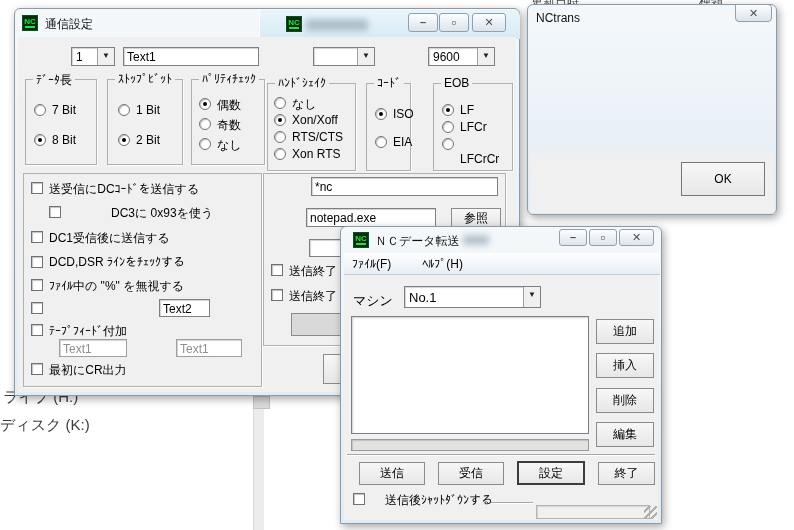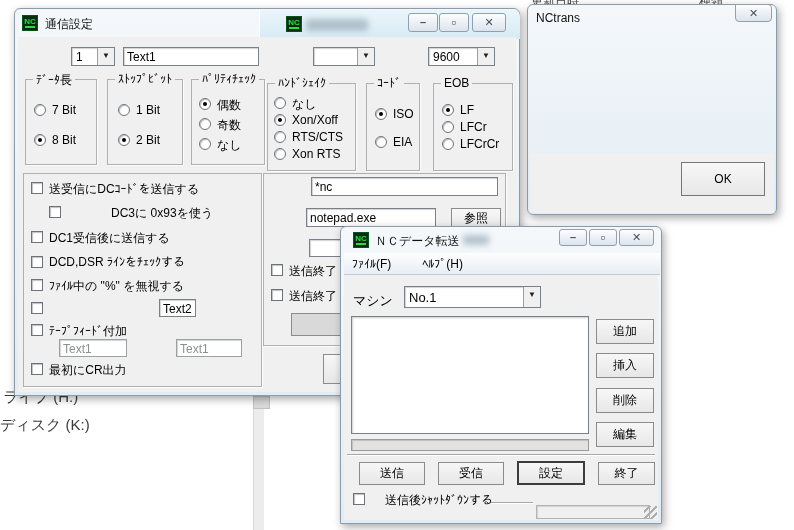--- a/index.html
+++ b/index.html
@@ -140,51 +140,51 @@
       <span class="radio" style="left:6px; top:13px;"></span>
       <span class="olabel" style="left:24px; top:12px;">なし</span>
       <span class="radio on" style="left:6px; top:30px;"></span>
       <span class="olabel" style="left:24px; top:29px;">Xon/Xoff</span>
       <span class="radio" style="left:6px; top:47px;"></span>
       <span class="olabel" style="left:24px; top:46px;">RTS/CTS</span>
       <span class="radio" style="left:6px; top:64px;"></span>
       <span class="olabel" style="left:24px; top:63px;">Xon RTS</span>
     </div>
 
-    <div class="grp" style="left:348px; top:46px; width:54px; height:88px;">
+    <div class="grp" style="left:348px; top:46px; width:45px; height:88px;">
       <span class="grp-label">ｺｰﾄﾞ</span>
       <span class="radio on" style="left:8px; top:24px;"></span>
       <span class="olabel" style="left:26px; top:23px;">ISO</span>
       <span class="radio" style="left:8px; top:52px;"></span>
       <span class="olabel" style="left:26px; top:51px;">EIA</span>
     </div>
 
     <div class="grp" style="left:415px; top:46px; width:80px; height:88px;">
       <span class="grp-label">EOB</span>
       <span class="radio on" style="left:8px; top:20px;"></span>
       <span class="olabel" style="left:26px; top:19px;">LF</span>
       <span class="radio" style="left:8px; top:37px;"></span>
       <span class="olabel" style="left:26px; top:36px;">LFCr</span>
       <span class="radio" style="left:8px; top:54px;"></span>
-      <span class="olabel" style="left:26px; top:53px;">LFCrCr</span>
+      <span class="olabel" style="left:26px; top:68px;">LFCrCr</span>
     </div>
 
     <div class="grp" style="left:5px; top:136px; width:239px; height:214px;"></div>
     <span class="cb" style="left:13px; top:145px;"></span>
     <span class="olabel" style="left:31px; top:144px;">送受信にDCｺｰﾄﾞを送信する</span>
     <span class="cb" style="left:31px; top:169px;"></span>
     <span class="olabel" style="left:49px; top:168px;margin-left:44px;">DC3に 0x93を使う</span>
     <span class="cb" style="left:13px; top:194px;"></span>
     <span class="olabel" style="left:31px; top:193px;">DC1受信後に送信する</span>
     <span class="cb" style="left:13px; top:219px;"></span>
     <span class="olabel" style="left:31px; top:218px;">DCD,DSR ﾗｲﾝをﾁｪｯｸする</span>
     <span class="cb" style="left:13px; top:242px;"></span>
     <span class="olabel" style="left:31px; top:241px;">ﾌｧｲﾙ中の "%" を無視する</span>
     <span class="cb" style="left:13px; top:265px;"></span>
-    <div class="tf" style="left:141px; top:262px; width:37px; height:18px;">Text2</div>
+    <div class="tf" style="left:141px; top:262px; width:51px; height:18px;">Text2</div>
     <span class="cb" style="left:13px; top:287px;"></span>
     <span class="olabel" style="left:31px; top:286px;">ﾃｰﾌﾟﾌｨｰﾄﾞ付加</span>
     <div class="tf dim" style="left:41px; top:302px; width:68px; height:18px;">Text1</div>
     <div class="tf dim" style="left:158px; top:302px; width:66px; height:18px;">Text1</div>
     <span class="cb" style="left:13px; top:326px;"></span>
     <span class="olabel" style="left:31px; top:325px;">最初にCR出力</span>
 
     <div class="grp" style="left:245px; top:136px; width:243px; height:173px;"></div>
     <div class="tf" style="left:293px; top:140px; width:187px; height:19px;">*nc</div>
     <div class="tf" style="left:288px; top:171px; width:130px; height:19px;">notepad.exe</div>

